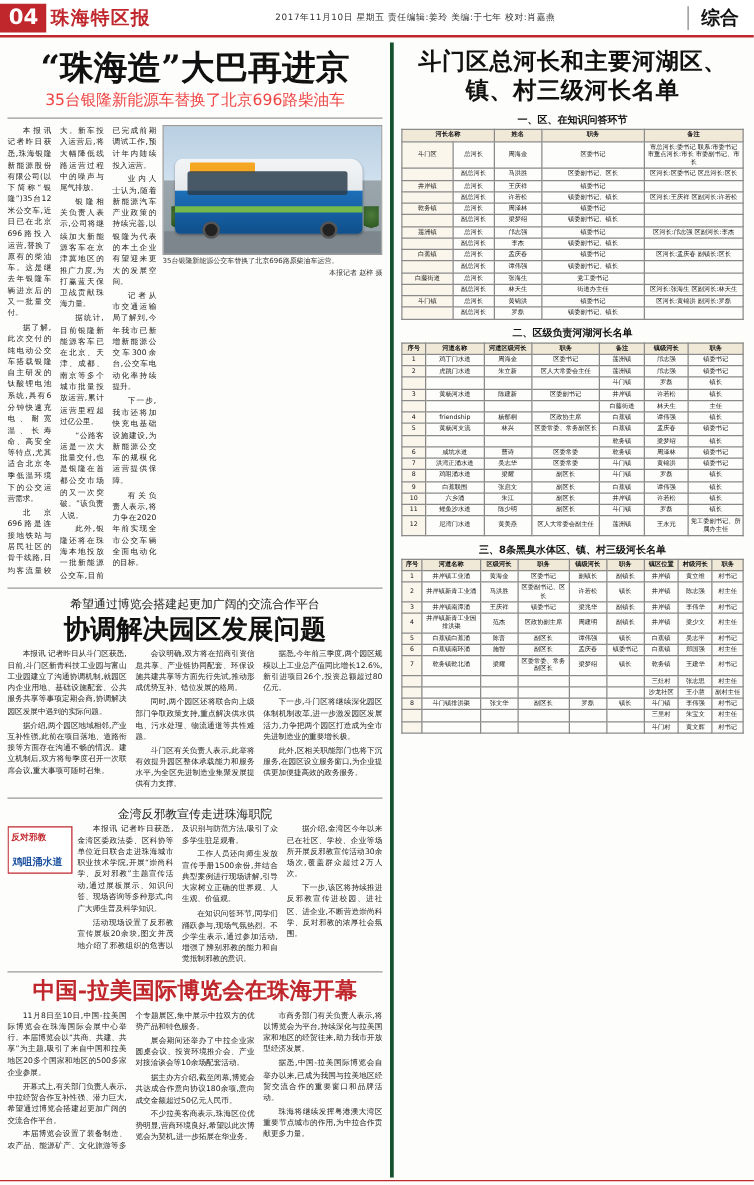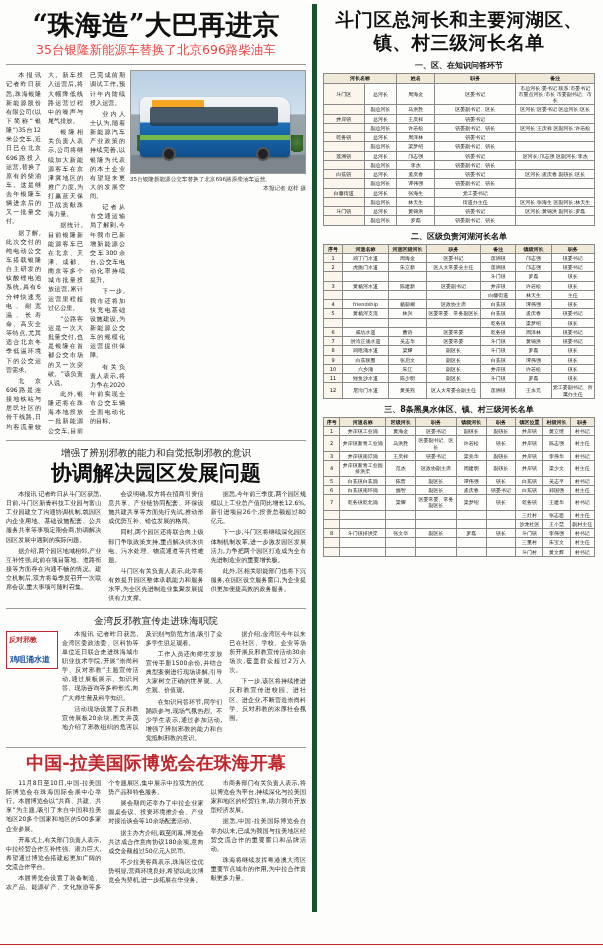--- a/index.html
+++ b/index.html
@@ -31,21 +31,21 @@
     flex:1; text-align:center; font-size:7px; color:#333; letter-spacing:0.5px;
   }
   .mast-section {
     font-size:15px; font-weight:bold; color:#111; padding:0 12px 0 10px;
     border-left:1px solid #888; margin-left:6px;
   }
 
   
   .cols { display:flex; padding:4px 6px 0 6px; gap:6px; height:912px; }
   .left-col { width:300px; }
-  .right-col { width:283px; border-left:5px solid #14532d; padding-left:6px; }
+  .right-col { width:283px; border-left:3px solid #14532d; padding-left:6px; }
 
   
   .headline1 {
     font-size:27px; font-weight:bold; letter-spacing:0px; line-height:1.12;
     text-align:center; margin:6px 0 2px;
     font-family:"DejaVu Serif","Liberation Serif",serif;
   }
   .subhead1 {
     font-size:12.5px; text-align:center; color:#ef4444; margin-bottom:4px;
     font-family:"DejaVu Sans","Liberation Sans",sans-serif;
@@ -141,20 +141,26 @@
 
   
   .footer-rule { position:absolute; left:0; right:0; bottom:3px;
      border-top:1px solid #c0272d; }
 </style>
 </head>
 <body>
 
 <div class="page">
 
+  <div class="masthead">
+    <div class="page-num">04</div>
+    <div class="paper-name">珠海特区报</div>
+    <div class="mast-meta">2017年11月10日   星期五   责任编辑:姜玲   美编:于七年   校对:肖嘉燕</div>
+    <div class="mast-section">综合</div>
+  </div>
 
   <div class="cols">
 
     <div class="left-col">
 
       <div class="headline1">“珠海造”大巴再进京</div>
       <div class="subhead1">35台银隆新能源车替换了北京696路柴油车</div>
       <hr class="hr-thin">
 
       <div style="overflow:hidden;">
@@ -185,21 +191,21 @@
           <p>此外,银隆还将在珠海本地投放一批新能源公交车,目前已完成前期调试工作,预计年内陆续投入运营。</p>
           <p>业内人士认为,随着新能源汽车产业政策的持续完善,以银隆为代表的本土企业有望迎来更大的发展空间。</p>
           <p>记者从市交通运输局了解到,今年我市已新增新能源公交车300余台,公交车电动化率持续提升。</p>
           <p>下一步,我市还将加快充电基础设施建设,为新能源公交车的规模化运营提供保障。</p>
           <p>有关负责人表示,将力争在2020年前实现全市公交车辆全面电动化的目标。</p>
         </div>
       </div>
 
       <hr class="hr-thin">
 
-      <div class="kicker">增强了辨别邪教的能力和自觉抵制邪教的意识</div>
+      <div class="kicker">希望通过博览会搭建起更加广阔的交流合作平台</div>
       <div class="headline2">协调解决园区发展问题</div>
       <div class="body3">
         <p>本报讯 记者昨日从斗门区获悉,日前,斗门区新青科技工业园与富山工业园建立了沟通协调机制,就园区内企业用地、基础设施配套、公共服务共享等事项定期会商,协调解决园区发展中遇到的实际问题。</p>
         <p>据介绍,两个园区地域相邻,产业互补性强,此前在项目落地、道路衔接等方面存在沟通不畅的情况。建立机制后,双方将每季度召开一次联席会议,重大事项可随时召集。</p>
         <p>会议明确,双方将在招商引资信息共享、产业链协同配套、环保设施共建共享等方面先行先试,推动形成优势互补、错位发展的格局。</p>
         <p>同时,两个园区还将联合向上级部门争取政策支持,重点解决供水供电、污水处理、物流通道等共性难题。</p>
         <p>斗门区有关负责人表示,此举将有效提升园区整体承载能力和服务水平,为全区先进制造业集聚发展提供有力支撑。</p>
         <p>据悉,今年前三季度,两个园区规模以上工业总产值同比增长12.6%,新引进项目26个,投资总额超过80亿元。</p>
         <p>下一步,斗门区将继续深化园区体制机制改革,进一步激发园区发展活力,力争把两个园区打造成为全市先进制造业的重要增长极。</p>
         <p>此外,区相关职能部门也将下沉服务,在园区设立服务窗口,为企业提供更加便捷高效的政务服务。</p>

